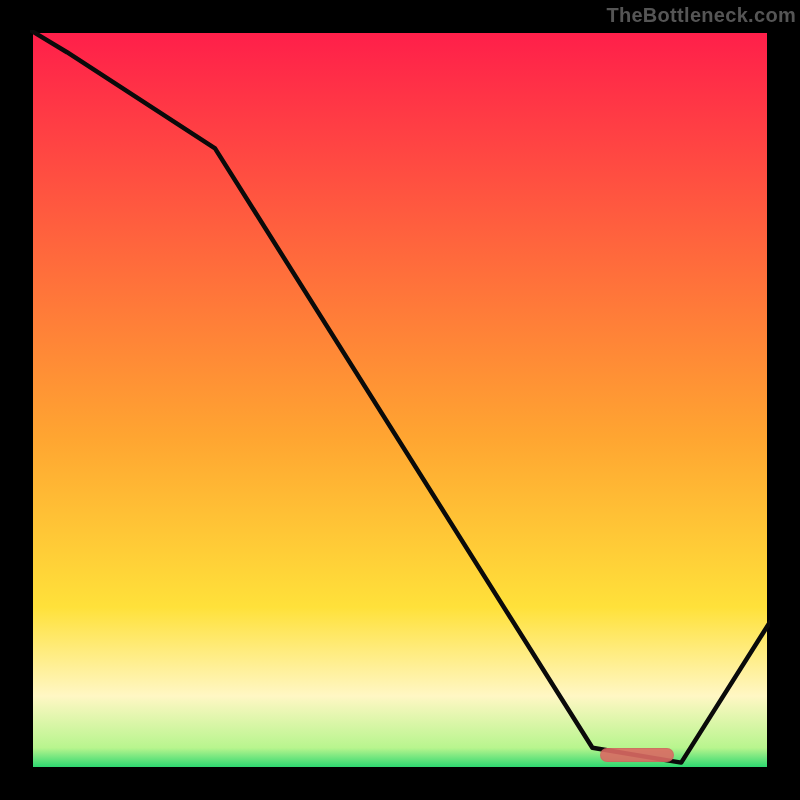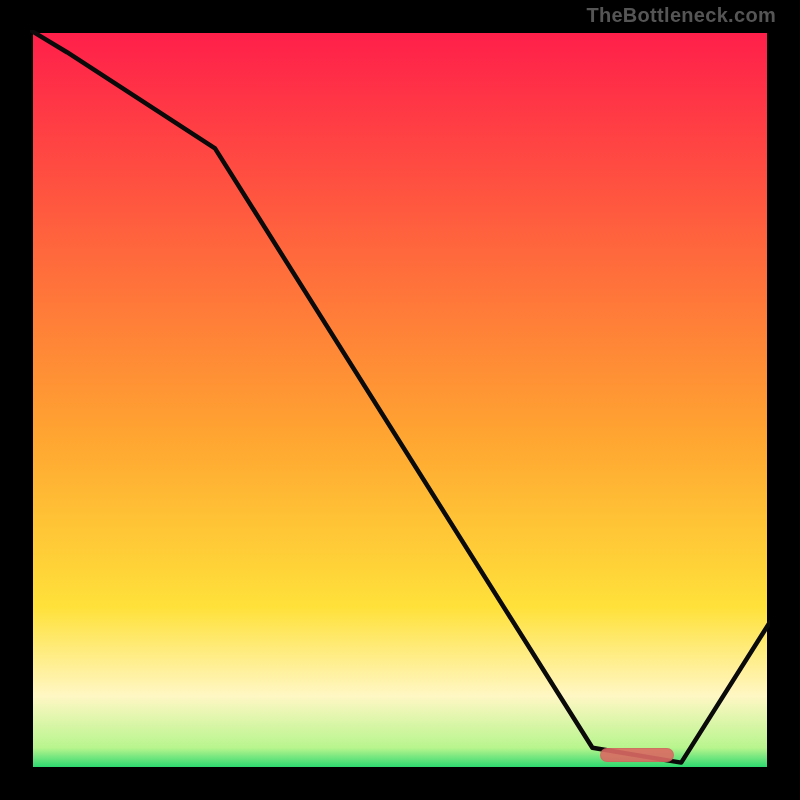--- a/index.html
+++ b/index.html
@@ -13,21 +13,21 @@
   }
   .stage {
     position: relative;
     width: 800px;
     height: 800px;
     background: #000;
   }
   .watermark {
     position: absolute;
     top: 4px;
-    right: 24px;
+    right: 4px;
     color: #555;
     font-size: 20px;
     font-weight: 600;
     letter-spacing: 0.3px;
     user-select: none;
   }
   .plot {
     position: absolute;
     left: 30px;
     top: 30px;

